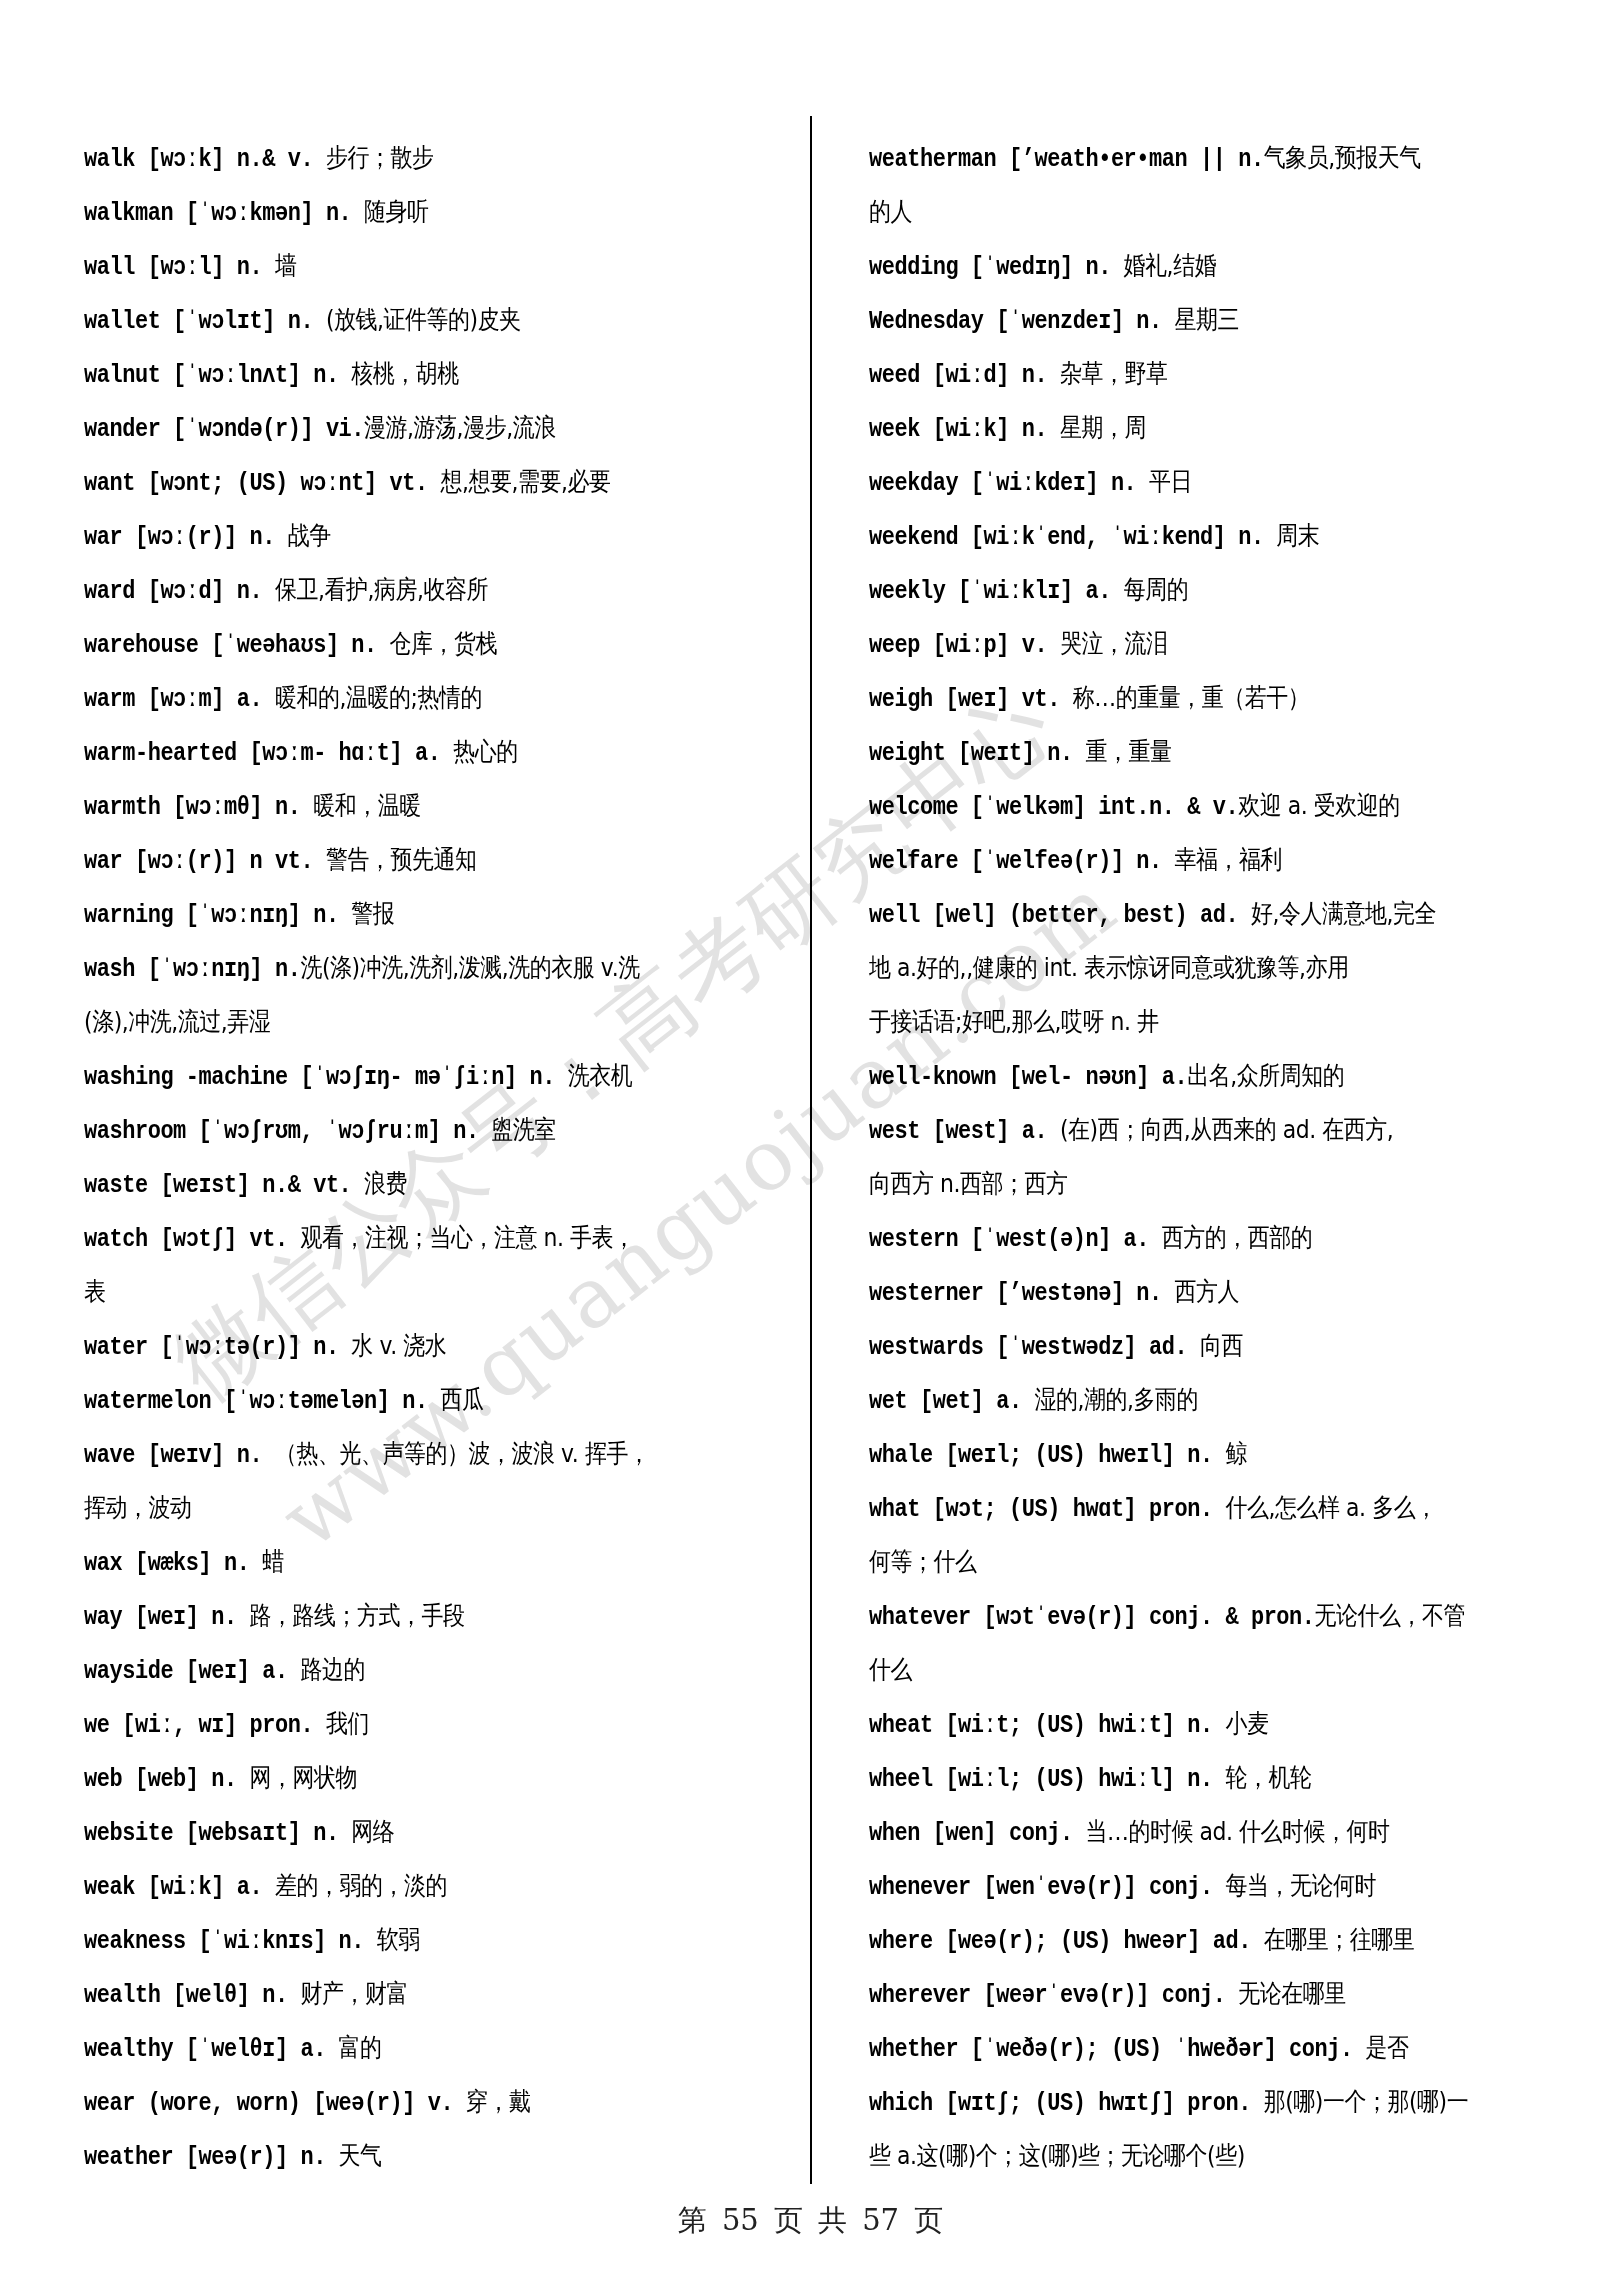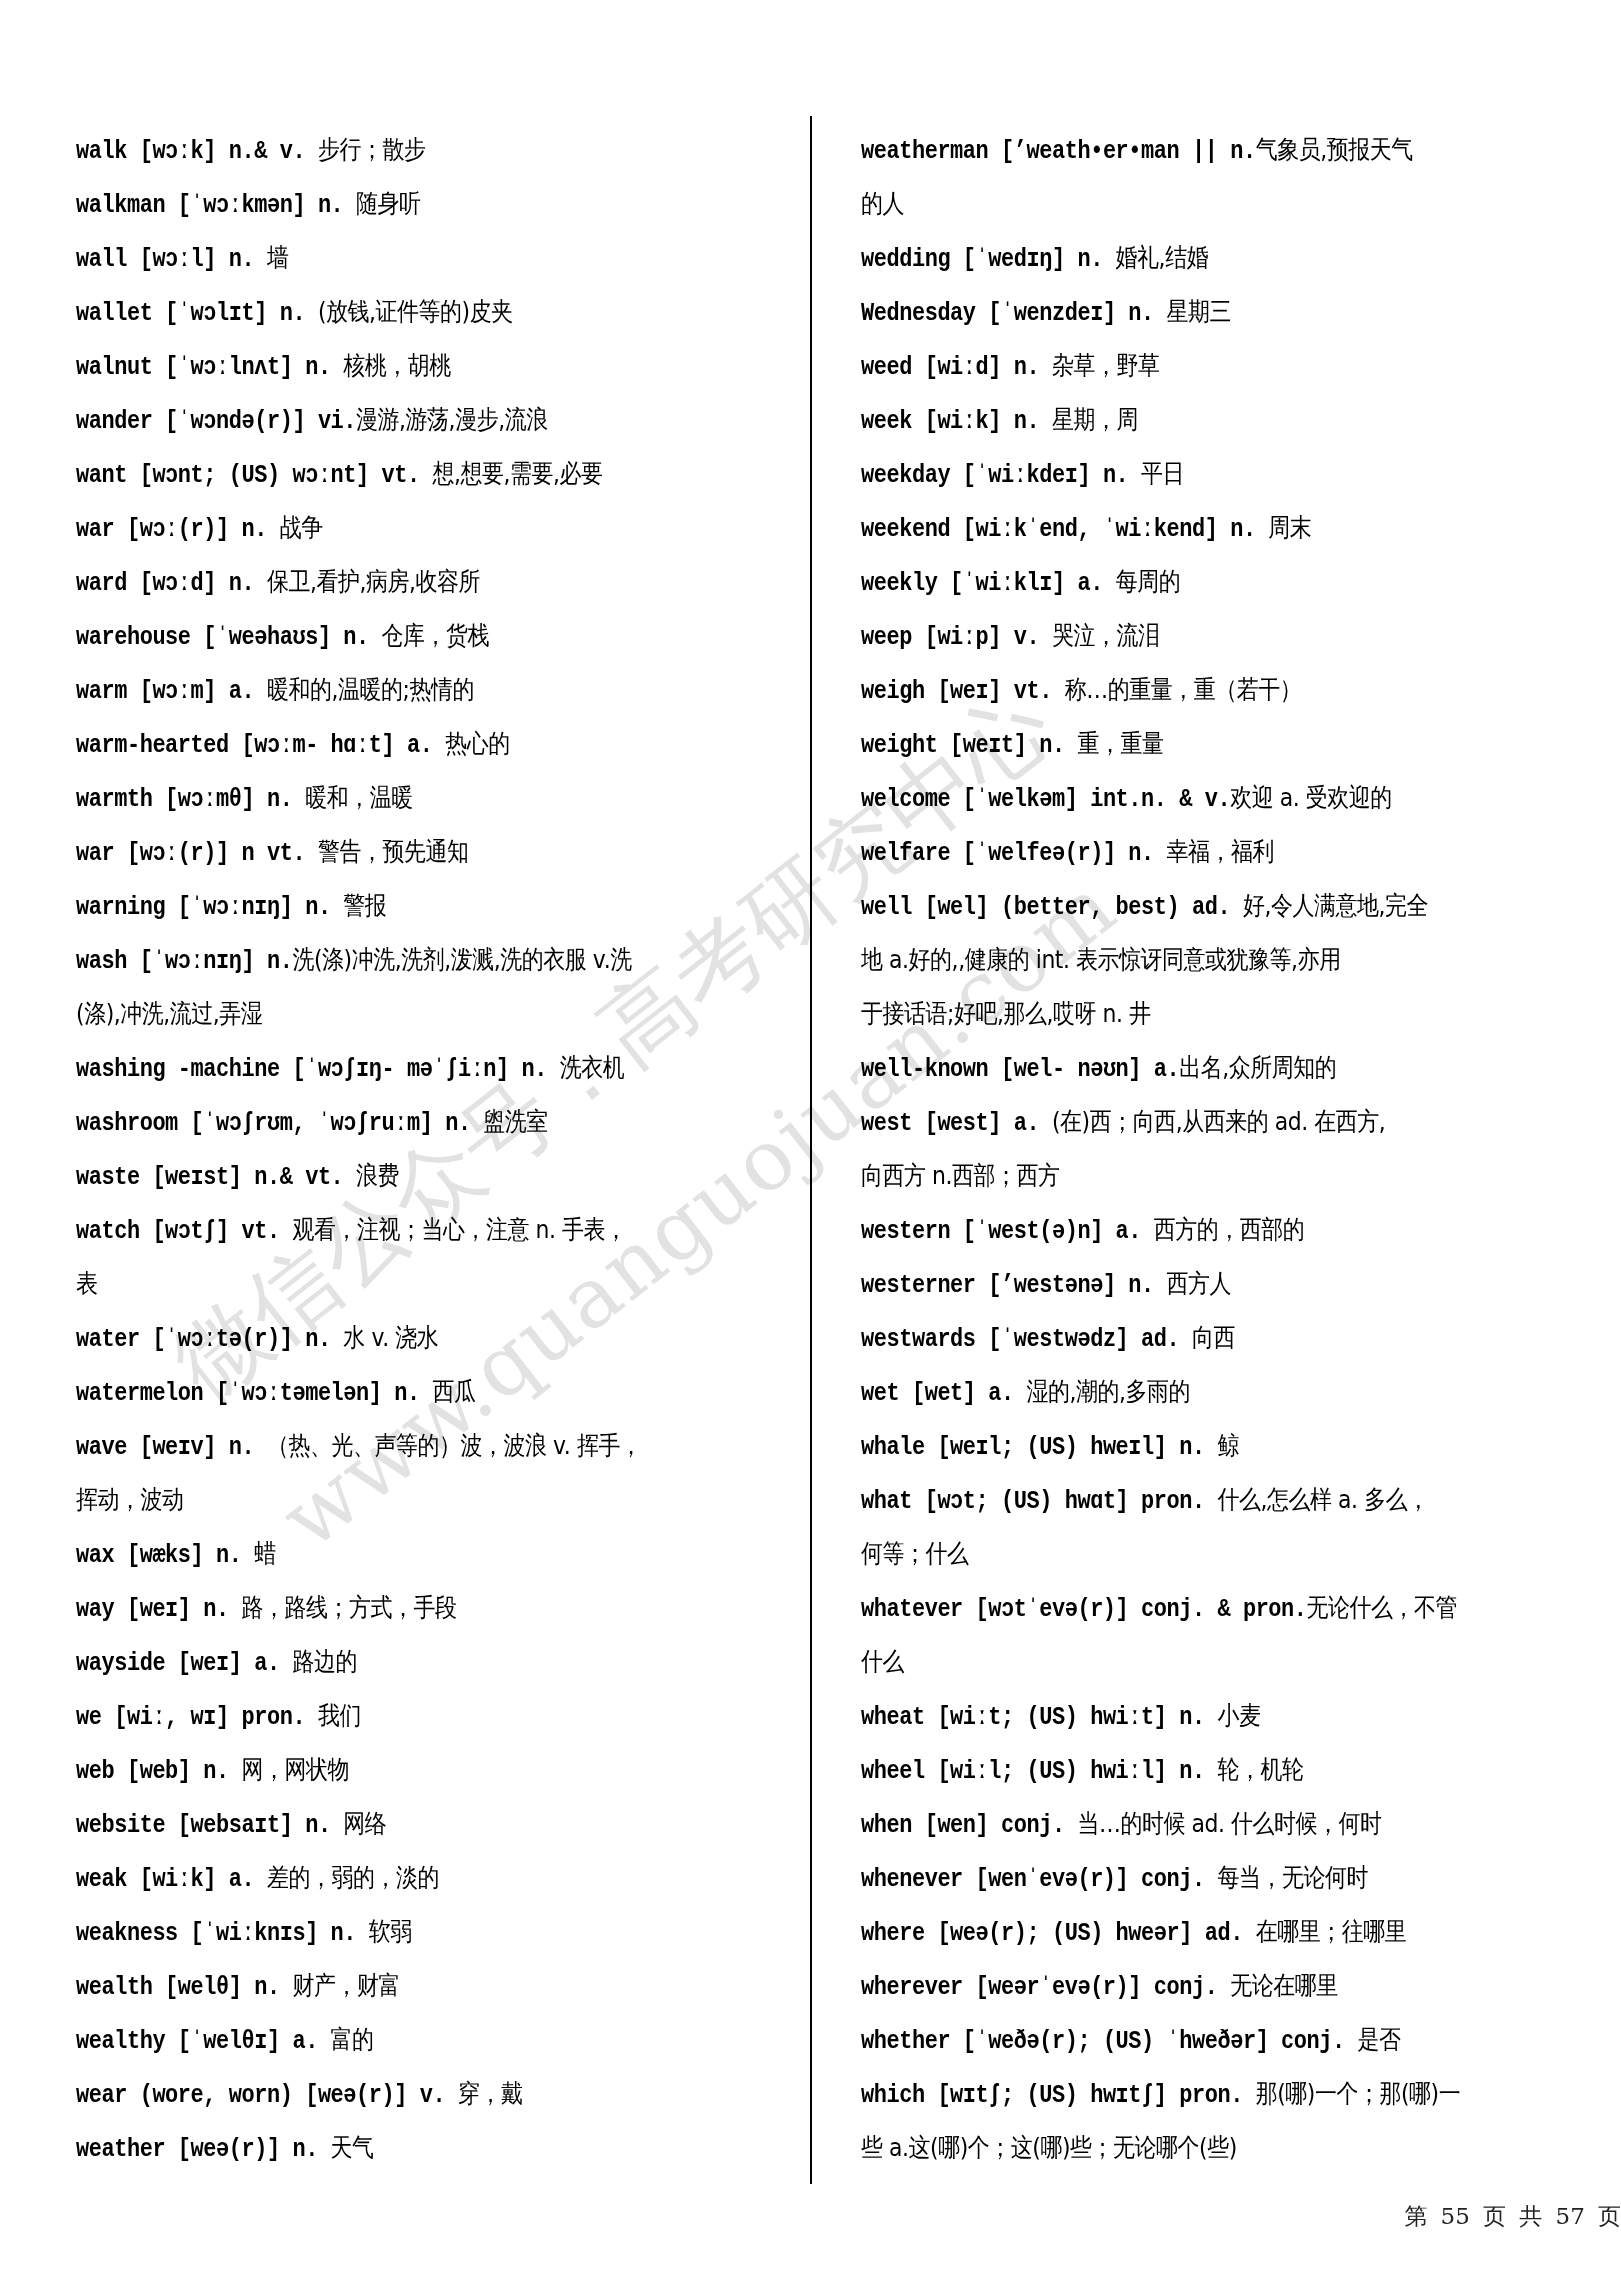--- a/index.html
+++ b/index.html
@@ -17,21 +17,21 @@
     }
     .page {
       position: absolute;
       left: 0; top: 0;
       width: 1621px;
       height: 2293px;
     }
     .column {
       position: absolute;
       top: 122px;
-      margin: 0;
+      margin: 8px;
       padding: 0;
       list-style: none;
     }
     .column.left { left: 76px; width: 725px; }
     .column.right { left: 861px; width: 725px; }
     .line {
       height: 54px;
       line-height: 54px;
       font-size: 25.5px;
       font-weight: bold;
@@ -51,23 +51,23 @@
       top: 116px;
       width: 2px;
       height: 2068px;
       background: #000000;
     }
     .footer {
       position: absolute;
       left: 0;
       width: 1621px;
       top: 2201px;
-      text-align: right;
+      text-align: center;
       font-family: "DejaVu Serif", serif;
-      font-size: 23px;
+      font-size: 29px;
       color: #222222;
       word-spacing: 5.9px;
     }
     .watermark {
       position: absolute;
       pointer-events: none;
       color: rgba(150,150,150,0.28);
       font-family: "DejaVu Serif", serif;
       white-space: nowrap;
       transform-origin: left bottom;

